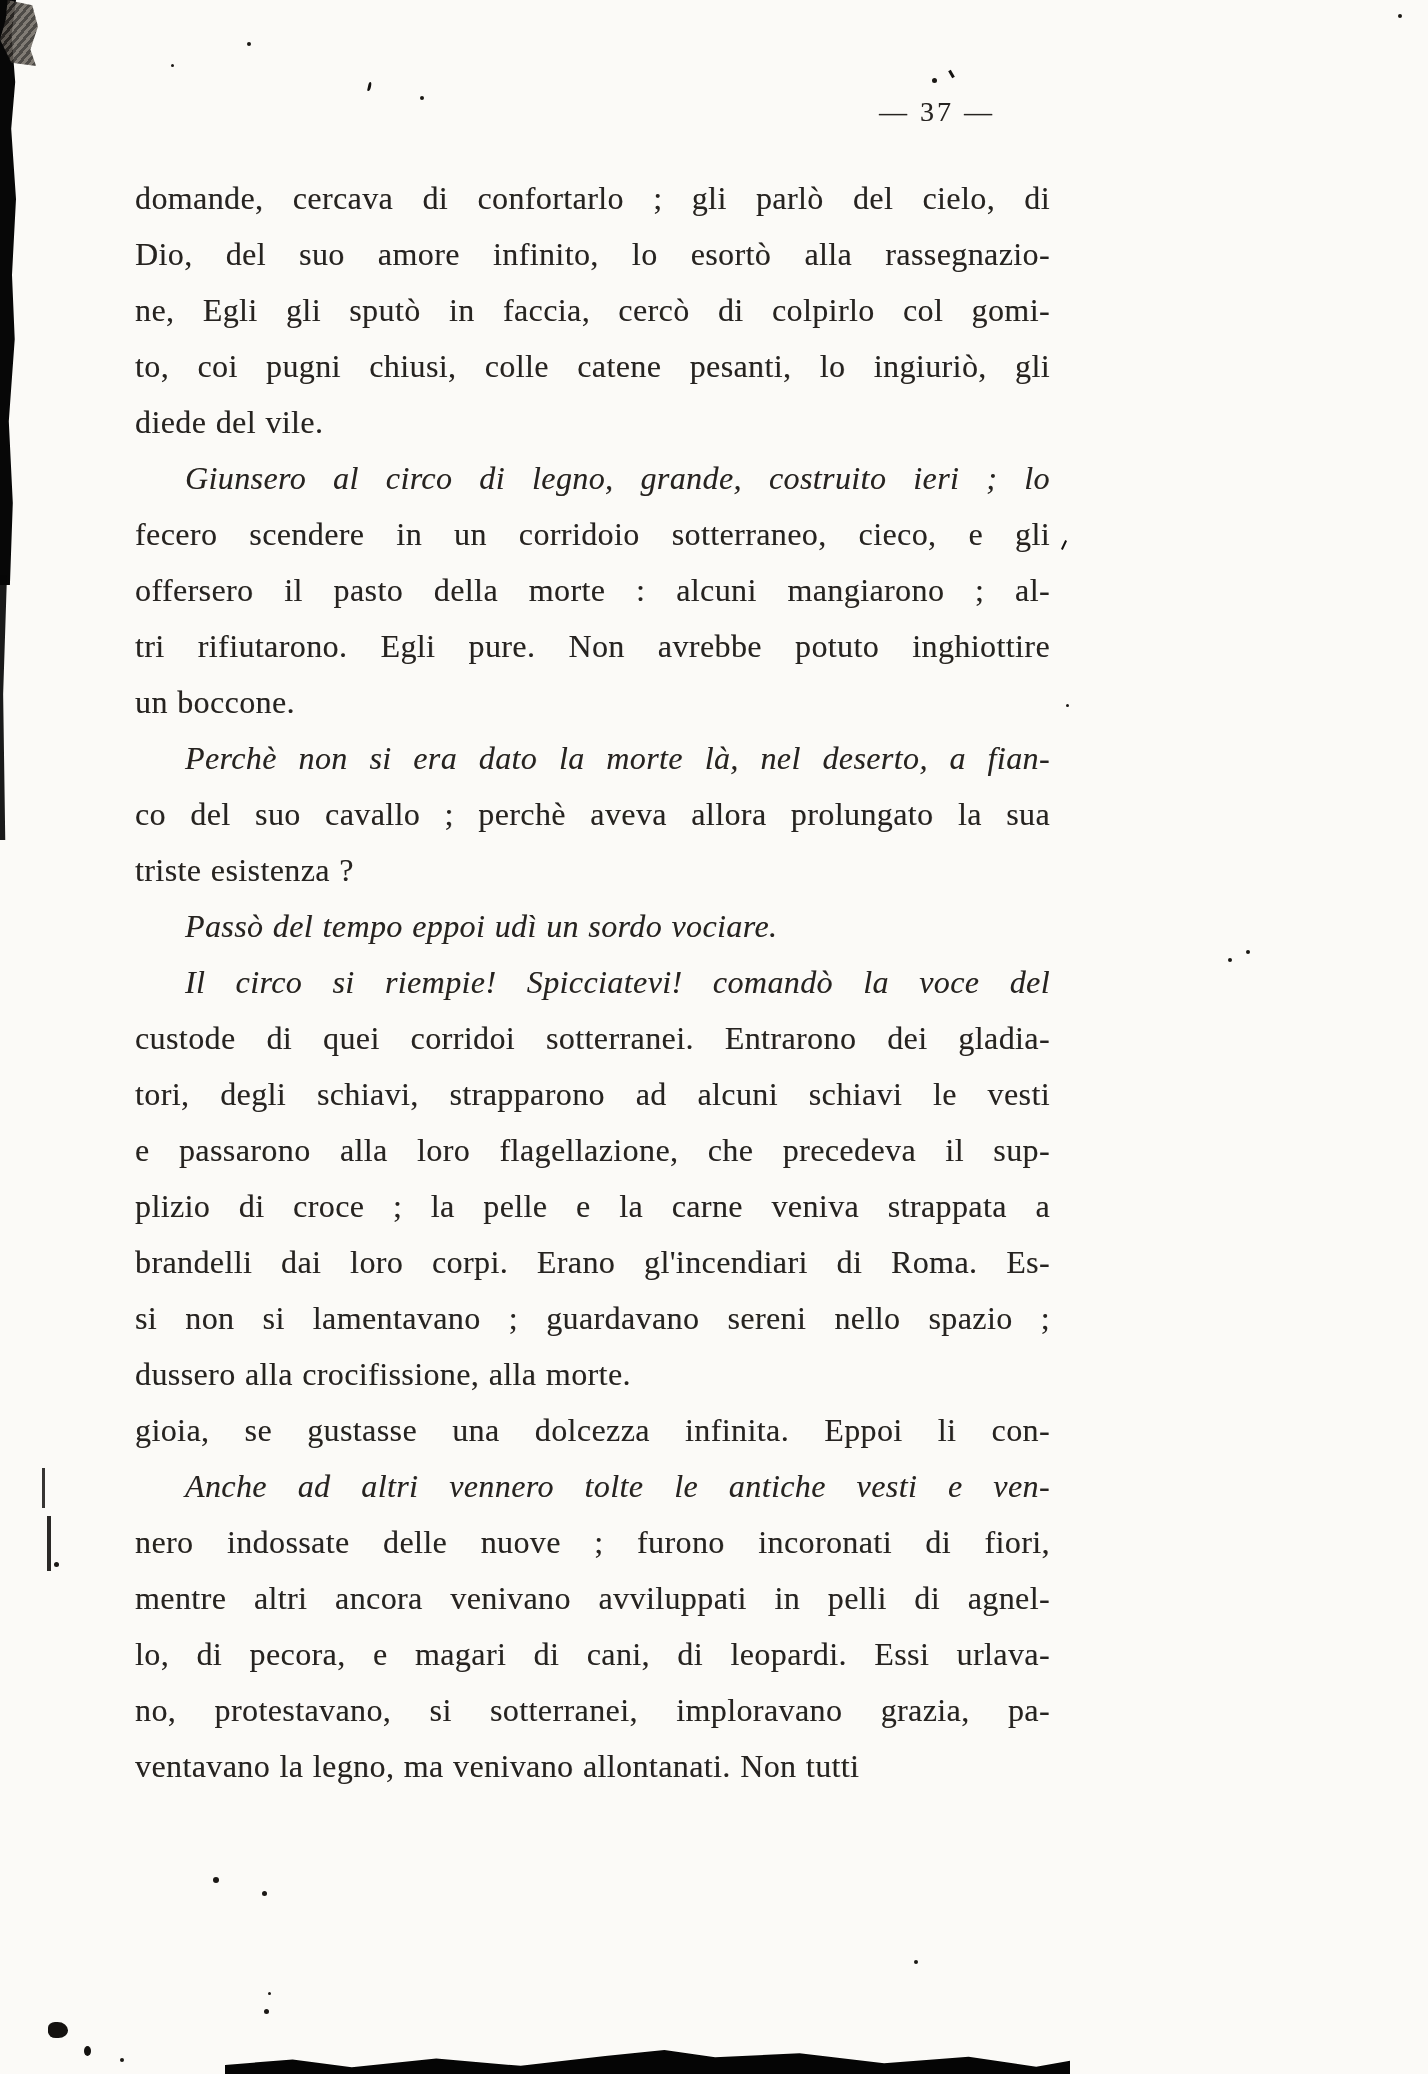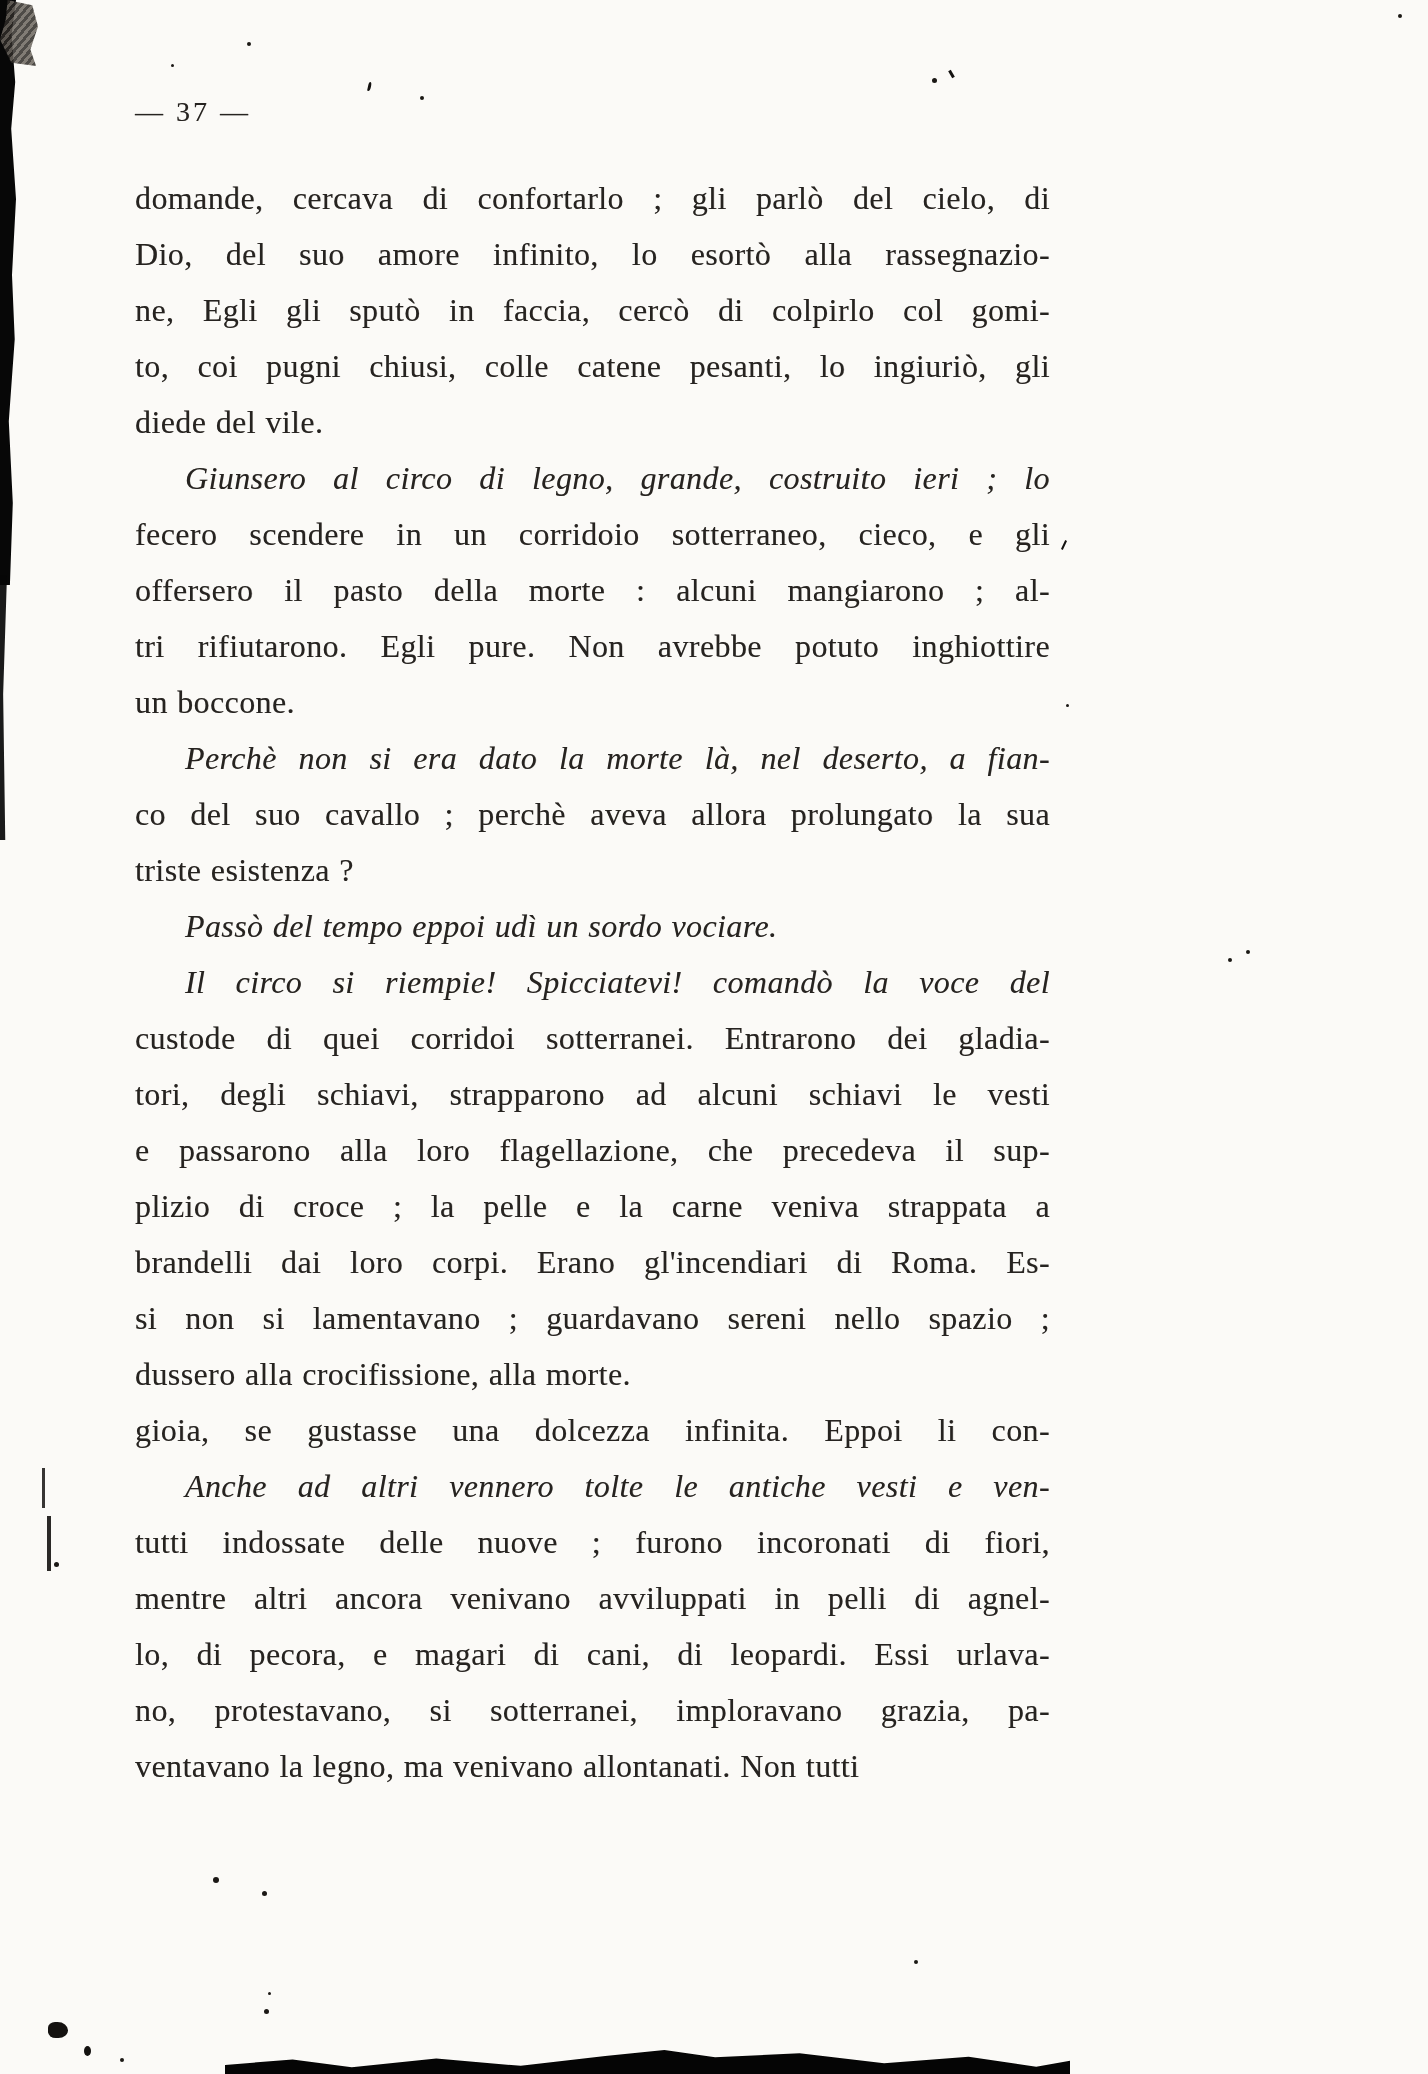--- a/index.html
+++ b/index.html
@@ -8,21 +8,21 @@
     position: relative;
     overflow: hidden;
     background: var(--paper, #fbfaf7);
     font-family: "Liberation Serif", "DejaVu Serif", serif;
     color: var(--ink, #262320);
   }
   .page { position: absolute; inset: 0; }
   .page-header {
     position: absolute;
     left: 135px; top: 96px; width: 860px;
-    text-align: left;
+    text-align: right;
     font-size: 28px;
     letter-spacing: 3px;
     color: var(--ink, #262320);
     text-shadow: 0.3px 0.3px 0.6px rgba(40,35,30,0.35);
   }
   .text-block {
     position: absolute;
     left: 135px; top: 170px; width: 915px;
     font-size: 32px;
     line-height: 56px;
@@ -82,21 +82,21 @@
       <div class="line indent">Il circo si riempie! Spicciatevi! comandò la voce del</div>
       <div class="line">custode di quei corridoi sotterranei. Entrarono dei gladia-</div>
       <div class="line">tori, degli schiavi, strapparono ad alcuni schiavi le vesti</div>
       <div class="line">e passarono alla loro flagellazione, che precedeva il sup-</div>
       <div class="line">plizio di croce ; la pelle e la carne veniva strappata a</div>
       <div class="line">brandelli dai loro corpi. Erano gl'incendiari di Roma. Es-</div>
       <div class="line">si non si lamentavano ; guardavano sereni nello spazio ;</div>
       <div class="line last">dussero alla crocifissione, alla morte.</div>
       <div class="line">gioia, se gustasse una dolcezza infinita. Eppoi li con-</div>
       <div class="line indent">Anche ad altri vennero tolte le antiche vesti e ven-</div>
-      <div class="line">tutti indossate delle nuove ; furono incoronati di fiori,</div>
+      <div class="line">nero indossate delle nuove ; furono incoronati di fiori,</div>
       <div class="line">mentre altri ancora venivano avviluppati in pelli di agnel-</div>
       <div class="line">lo, di pecora, e magari di cani, di leopardi. Essi urlava-</div>
       <div class="line">no, protestavano, si sotterranei, imploravano grazia, pa-</div>
       <div class="line last">ventavano la legno, ma venivano allontanati. Non tutti</div>
     </div>
 
   <div class="artifact bar-left-top"></div>
   <div class="artifact bar-left-thin"></div>
   <div class="artifact bottom-band"></div>
   <div class="smudge-right"></div>

